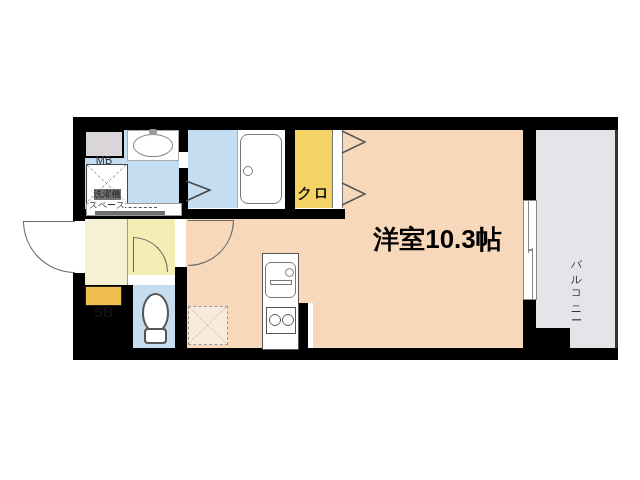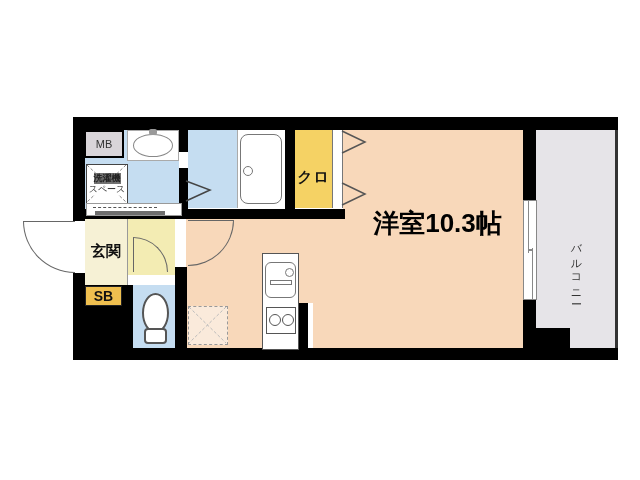--- a/index.html
+++ b/index.html
@@ -3,21 +3,21 @@
 <meta charset="utf-8">
 <style>
   html,body{margin:0;padding:0;background:#fff;}
   #canvas{position:relative;width:640px;height:480px;background:#fff;overflow:hidden;
           font-family:"Liberation Sans","DejaVu Sans",sans-serif;}
   .abs{position:absolute;}
   .room{position:absolute;z-index:1;}
   .wall{position:absolute;background:#000;z-index:2;}
   .gap{position:absolute;background:#fff;z-index:3;}
   .fix{position:absolute;z-index:4;}
-  .lbl{position:absolute;z-index:6;color:#111;display:flex;align-items:center;justify-content:center;text-align:right;}
+  .lbl{position:absolute;z-index:6;color:#111;display:flex;align-items:center;justify-content:center;text-align:right;margin-top:16px;}
   .arc{position:absolute;z-index:5;}
   svg{display:block;}
 </style>
 </head>
 <body>
 
 <div id="canvas">
 
   <div class="room" style="left:85px;top:130px;width:95px;height:79px;background:#C5DDF1;"></div>
   <div class="room" style="left:188px;top:130px;width:49px;height:78px;background:#C5DDF1;"></div>
@@ -71,21 +71,21 @@
   <div class="fix" style="left:133px;top:134px;width:40px;height:23px;background:#fff;border:1.5px solid #888;border-radius:50%;box-sizing:border-box;"></div>
   <div class="fix" style="left:149px;top:129px;width:8px;height:6px;background:#999;border-radius:2px;"></div>
 
   <div class="fix" style="left:86px;top:164px;width:42px;height:40px;background:#fff;border:1.5px solid #444;box-sizing:border-box;">
     <svg width="39" height="37" style="position:absolute;left:0;top:0;">
       <line x1="0" y1="0" x2="39" y2="37" stroke="#888" stroke-width="1" stroke-dasharray="3,2"></line>
       <line x1="39" y1="0" x2="0" y2="37" stroke="#888" stroke-width="1" stroke-dasharray="3,2"></line>
     </svg>
   </div>
   <div class="lbl" style="left:86px;top:164px;width:42px;height:40px;font-size:9px;line-height:1.2;color:#222;flex-direction:column;">
-    <span style="background:#737373;font-weight:bold;">洗濯機</span>
+    <span style="background:#737373;">洗濯機</span>
     <span style="background:#fff;">スペース</span>
   </div>
 
   <div class="fix" style="left:86px;top:203px;width:96px;height:13px;background:#fff;border:1px solid #999;box-sizing:border-box;">
     <div style="position:absolute;left:6px;top:3px;width:64px;height:0;border-top:1.5px dashed #555;"></div>
     <div style="position:absolute;left:8px;top:7px;width:70px;height:4px;background:#6e6e6e;"></div>
   </div>
 
   <svg class="fix" width="28" height="24" style="left:185px;top:179px;">
     <polyline points="1,2 25,11 1,22" fill="none" stroke="#444" stroke-width="1.5"></polyline>
@@ -124,16 +124,15 @@
   </div>
 
   <div class="fix" style="left:85px;top:286px;width:37px;height:20px;background:#EFBF4F;border:1.5px solid #222;box-sizing:border-box;z-index:5;"></div>
   <div class="lbl" style="left:85px;top:286px;width:37px;height:20px;font-size:14px;font-weight:bold;color:#111;z-index:6;">SB</div>
 
   <div class="lbl" style="left:350px;top:192px;width:175px;height:62px;font-weight:bold;font-size:26px;line-height:1.1;color:#000;">
     <span>洋室</span>
     <span>10.3帖</span>
   </div>
   <div class="lbl" style="left:293px;top:130px;width:41px;height:94px;font-size:15px;font-weight:bold;letter-spacing:1px;">クロ</div>
-  <div class="lbl" style="left:85px;top:218px;width:42px;height:67px;font-size:15px;font-weight:bold;">玄関</div>
   <div class="lbl" style="left:562px;top:196px;width:28px;height:145px;writing-mode:vertical-rl;font-size:11px;letter-spacing:3px;color:#333;">バルコニー</div>
 
 </div>
 
 </body></html>

